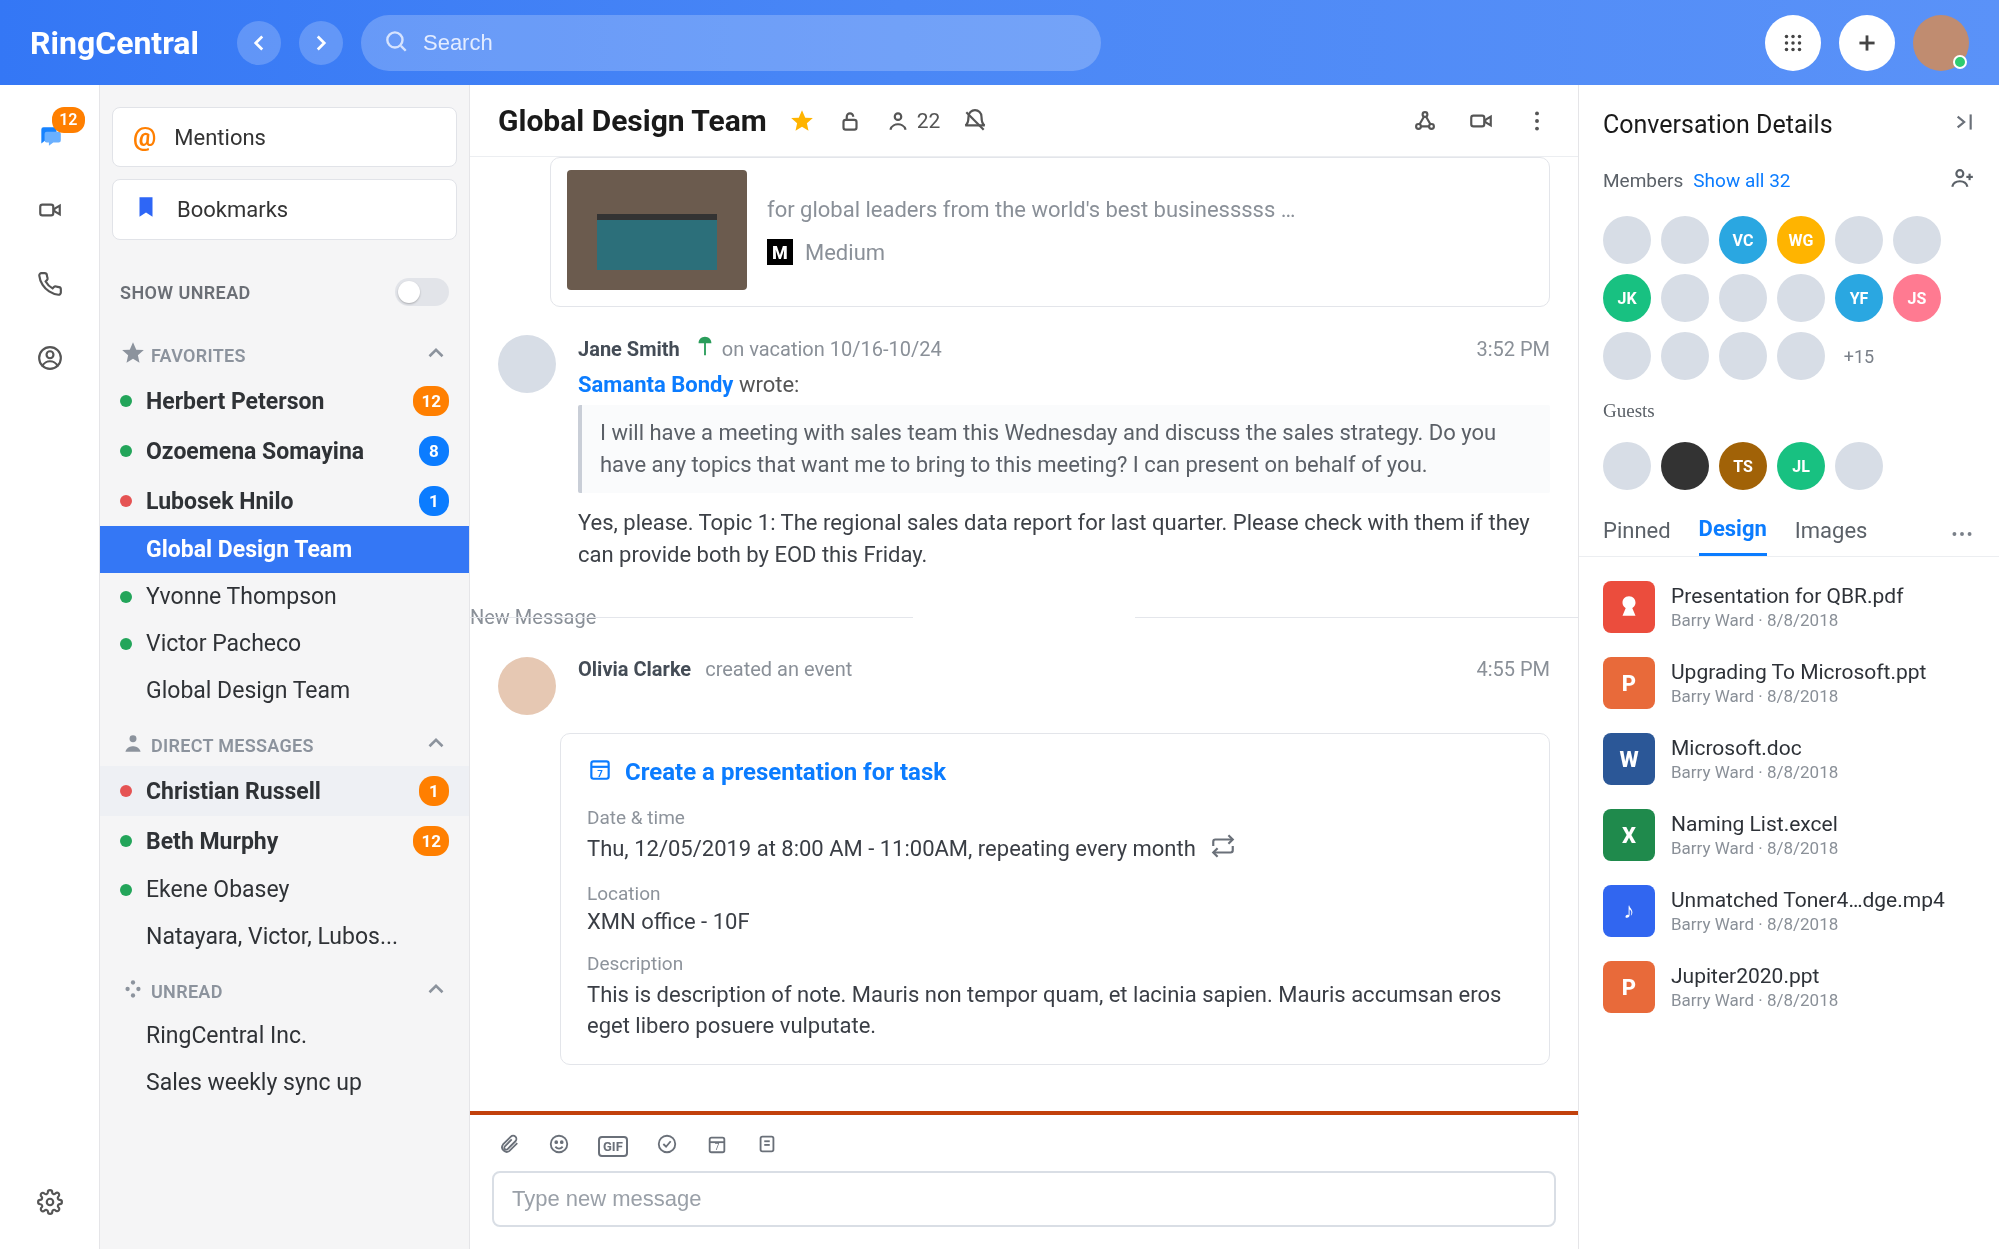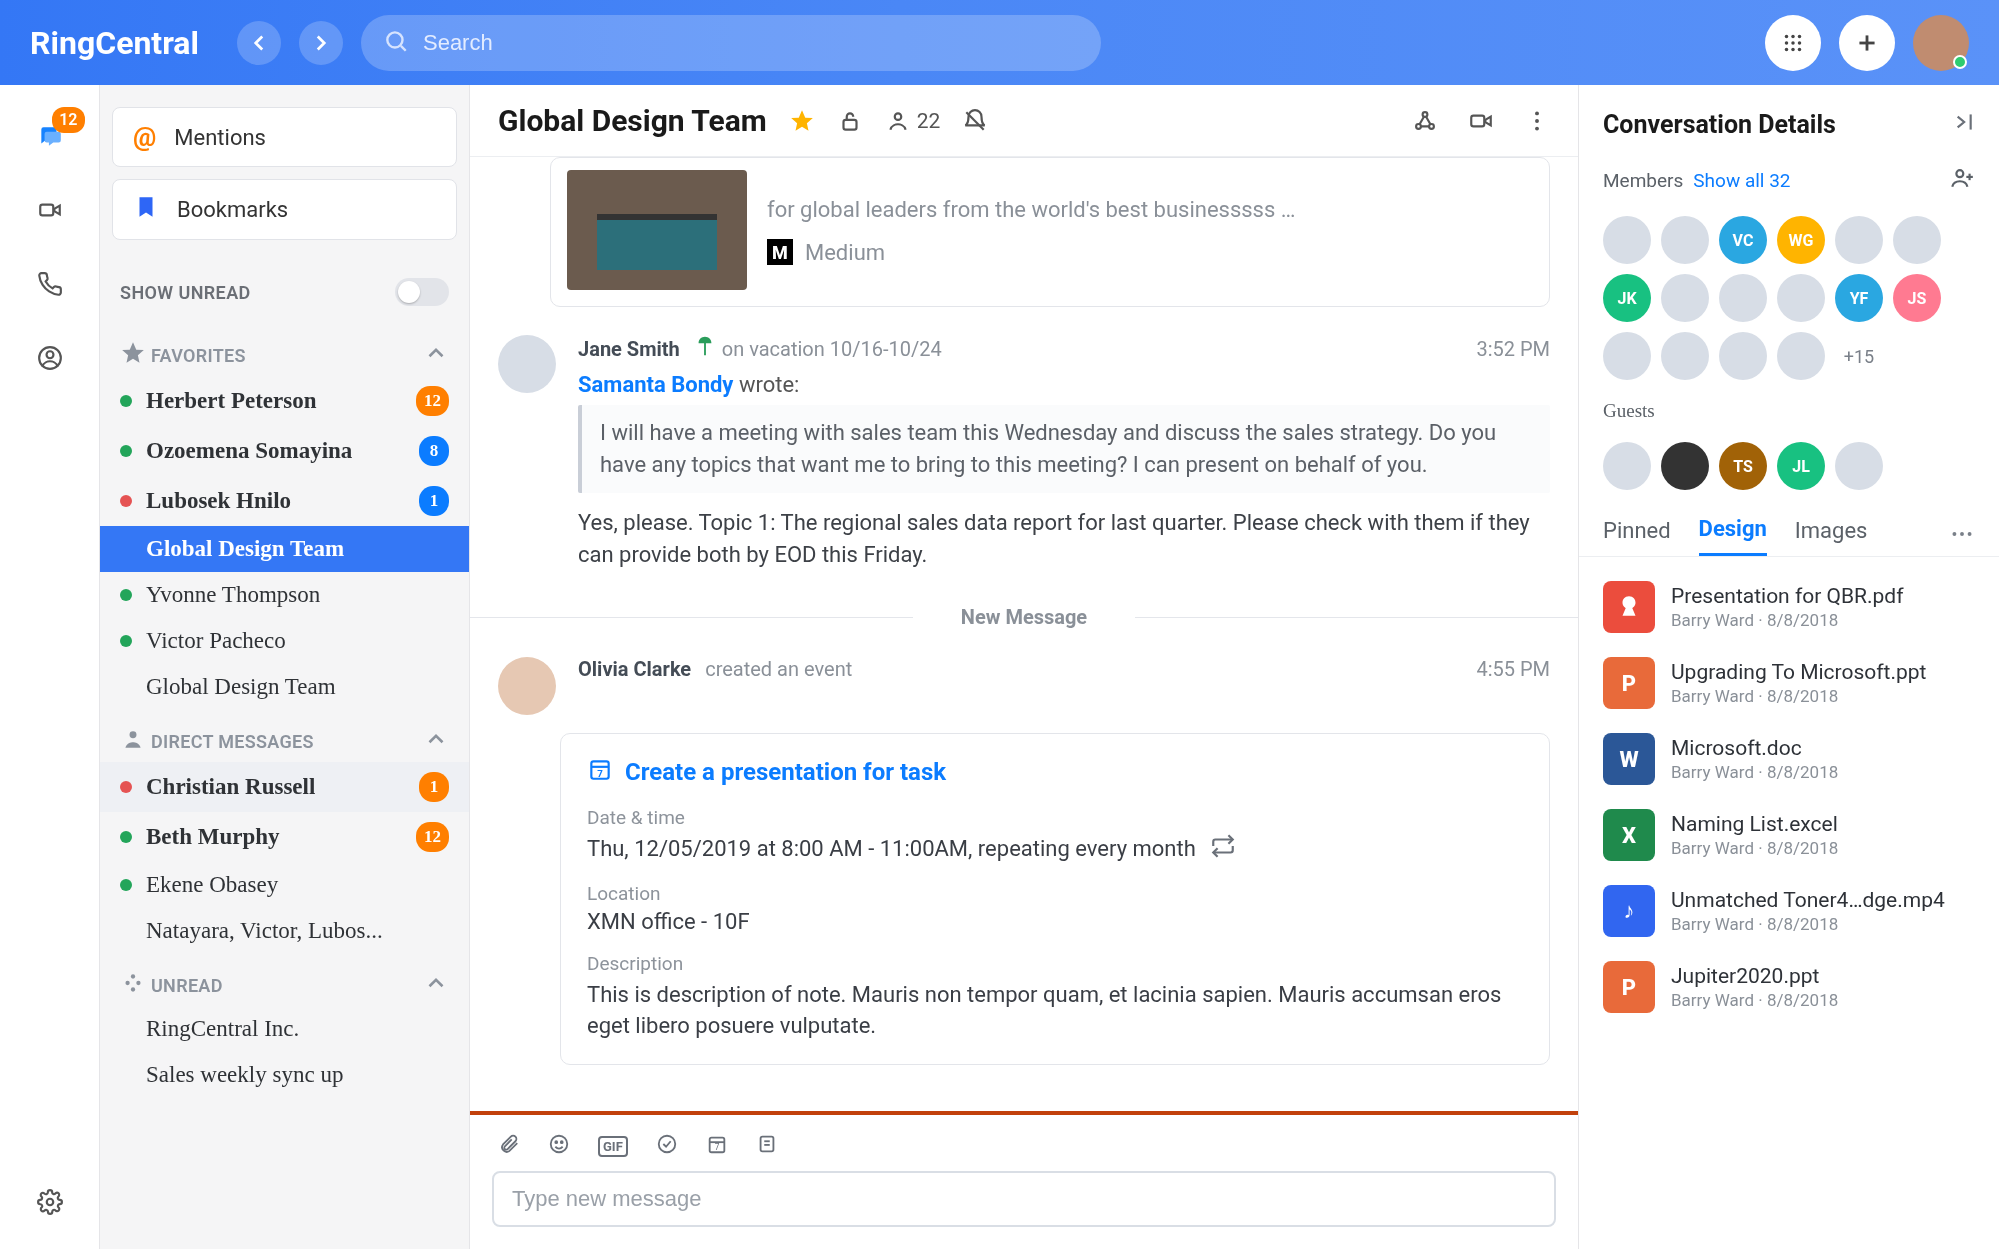--- a/index.html
+++ b/index.html
@@ -30,21 +30,21 @@
   .sidebar { width:370px; background:#f5f5f6; border-right:1px solid #e5e5e8; overflow-y:auto; font-size:22px; color:#333; padding-bottom:20px; }
   .side-card { background:#fff; border:1px solid #e1e3e8; border-radius:8px; margin:12px 12px 12px 12px; padding:14px 20px; display:flex; align-items:center; gap:18px; cursor:pointer; }
   .side-card.first { margin-top:22px; }
   .side-toggle-row { display:flex; align-items:center; justify-content:space-between; padding:26px 20px 18px 20px; color:#6b6f76; font-weight:600; letter-spacing:.4px; font-size:18px; }
   .toggle { width:54px; height:28px; border-radius:14px; background:#e2e4e9; position:relative; cursor:pointer; }
   .toggle::after { content:""; position:absolute; left:3px; top:3px; width:22px; height:22px; background:#fff; border-radius:50%; box-shadow:0 1px 2px rgba(0,0,0,.25); }
 
   .section-hdr { display:flex; align-items:center; gap:5px; color:#8c939d; padding:16px 20px 6px 20px; font-weight:600; font-size:18px; letter-spacing:.3px; }
   .section-hdr .chev { margin-left:auto; color:#8c939d; }
 
-  .chat-item { display:flex; align-items:center; gap:14px; padding:10px 20px; cursor:pointer; border-radius:0;font-family:Liberation Serif, serif; }
+  .chat-item { display:flex; align-items:center; gap:14px; padding:10px 20px; cursor:pointer; border-radius:0; }
   .chat-item .dot { width:12px; height:12px; border-radius:50%; background:#23a55a; flex-shrink:0; }
   .chat-item .dot.red { background:#e55353; }
   .chat-item .dot.none { background:transparent; }
   .chat-item .name { flex:1; font-size:23px; color:#2f3236; }
   .chat-item.unread .name { font-weight:700; }
   .chat-item.active { background:#3477f5; }
   .chat-item.active .name { color:#fff; font-weight:700; }
   .chat-item.highlight { background:#eef0f4; }
   .badge { background:#ff7f00; color:#fff; border-radius:14px; min-width:30px; height:30px; font-size:17px; font-weight:700; display:inline-flex; align-items:center; justify-content:center; padding:0 8px; }
   .badge.blue { background:#0b7cff; }
@@ -70,38 +70,38 @@
   .avatar.ol { background:#e6c8b3; }
   .msg-body { flex:1; min-width:0; }
   .msg-head { display:flex; align-items:center; gap:14px; color:#2b2d30; font-size:20px; }
   .msg-head .author { font-weight:700; color:#444c56; }
   .msg-head .status { color:#8a9098; display:inline-flex; align-items:center; gap:6px; }
   .msg-head .time { margin-left:auto; color:#8a9098; }
   .quote-author { color:#0b7cff; font-weight:700; font-size:22px; margin-top:10px; }
   .quote-author span { color:#555; font-weight:400; }
   .blockquote { border-left:4px solid #c9ced7; background:transparent; padding:12px 18px; margin-top:8px; color:#5b6067; font-size:22px; line-height:1.45; border-radius:2px; background:#fafbfc; }
   .reply-text { font-size:22px; color:#3d4147; line-height:1.45; margin-top:14px; }
-  .divider { position:relative; text-align:center; margin:26px 0 20px; color:#8a9098; font-size:20px;font-weight:bold; }
+  .divider { position:relative; text-align:left; margin:26px 0 20px; color:#8a9098; font-size:20px; }
   .divider::before, .divider::after { content:""; position:absolute; top:50%; width:40%; border-top:1px solid #e4e6eb; }
   .divider::before { left:0; } .divider::after { right:0; }
 
   .event-card { margin:10px 28px 20px 90px; border:1px solid #e3e5ea; border-radius:10px; padding:22px 26px; }
   .event-title { color:#0b7cff; font-weight:700; font-size:24px; display:flex; align-items:center; gap:12px; }
   .event-label { color:#8d939b; font-size:19px; margin-top:18px; }
   .event-val { color:#3a3e45; font-size:22px; margin-top:4px; display:flex; align-items:center; gap:14px; }
 
   .composer { border-top:4px solid #c2410c; padding:12px 22px 22px; }
   .comp-tools { display:flex; align-items:center; gap:28px; color:#6a7079; padding:6px 6px 12px; }
   .comp-input { width:100%; height:56px; border:2px solid #d9dee5; border-radius:8px; padding:0 18px; font-size:22px; color:#333; background:#fff; }
   .comp-input::placeholder { color:#9aa0a8; }
 
   
   .details { width:420px; background:#fff; overflow-y:auto; }
   .det-hdr { display:flex; align-items:center; justify-content:space-between; padding:24px 24px 18px; }
-  .det-hdr h3 { font-size:25px; font-weight:700; }
+  .det-hdr h3 { font-size:25px; font-weight:400; }
   .det-row { padding:8px 24px; }
   .det-sub { display:flex; align-items:center; gap:10px; color:#5b6168; font-size:19px; }
   .det-sub a { color:#0b7cff; cursor:pointer; }
   .det-sub .add { margin-left:auto; color:#5b6168; cursor:pointer; }
   .avatar-grid { display:flex; flex-wrap:wrap; gap:10px; padding:12px 24px 6px; }
   .av { width:48px; height:48px; border-radius:50%; background:#d7dde6; display:inline-flex; align-items:center; justify-content:center; color:#fff; font-weight:700; font-size:16px; }
   .av.vc { background:#2aa7e1; } .av.wg { background:#ffb400; } .av.jk { background:#18c181; } .av.yf { background:#2aa7e1; } .av.js2 { background:#ff7a91; } .av.ts { background:#a16207; } .av.jl { background:#18c181; }
   .plus-count { width:48px; height:48px; display:inline-flex; align-items:center; justify-content:center; color:#7a8089; font-size:18px; }
 
   .tabs { display:flex; align-items:center; gap:28px; padding:20px 24px 0; border-bottom:1px solid #eceef1; }

